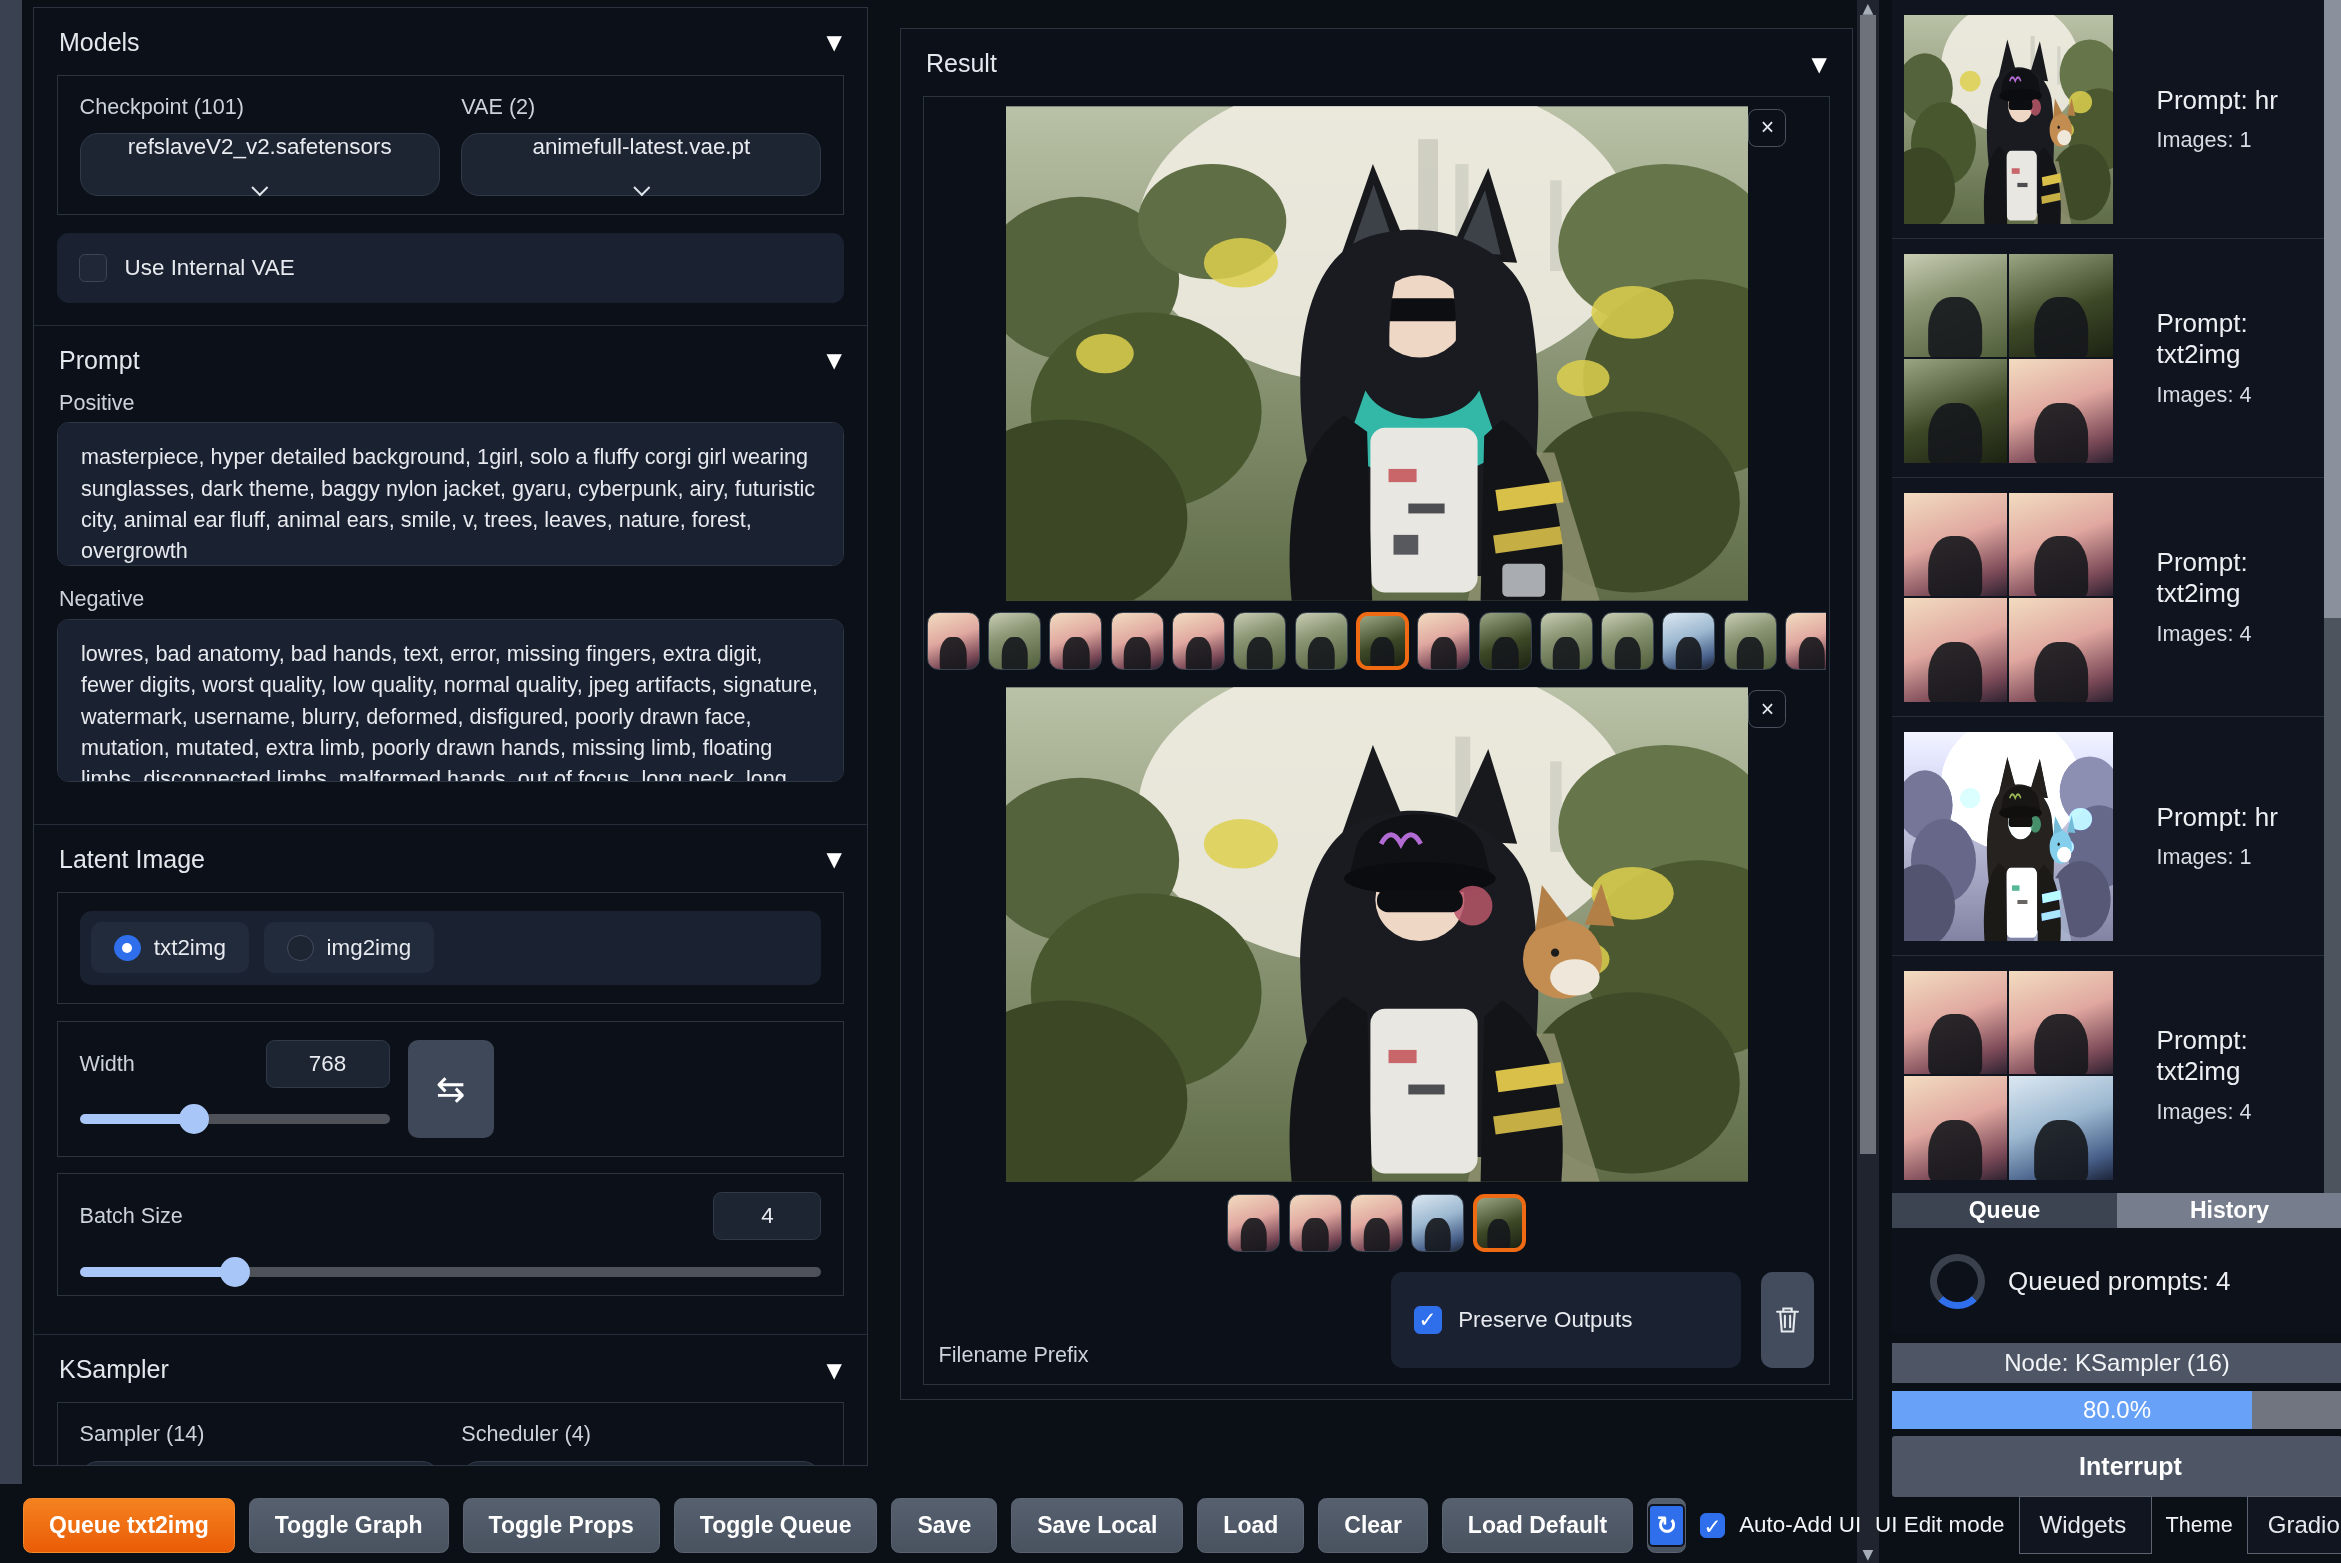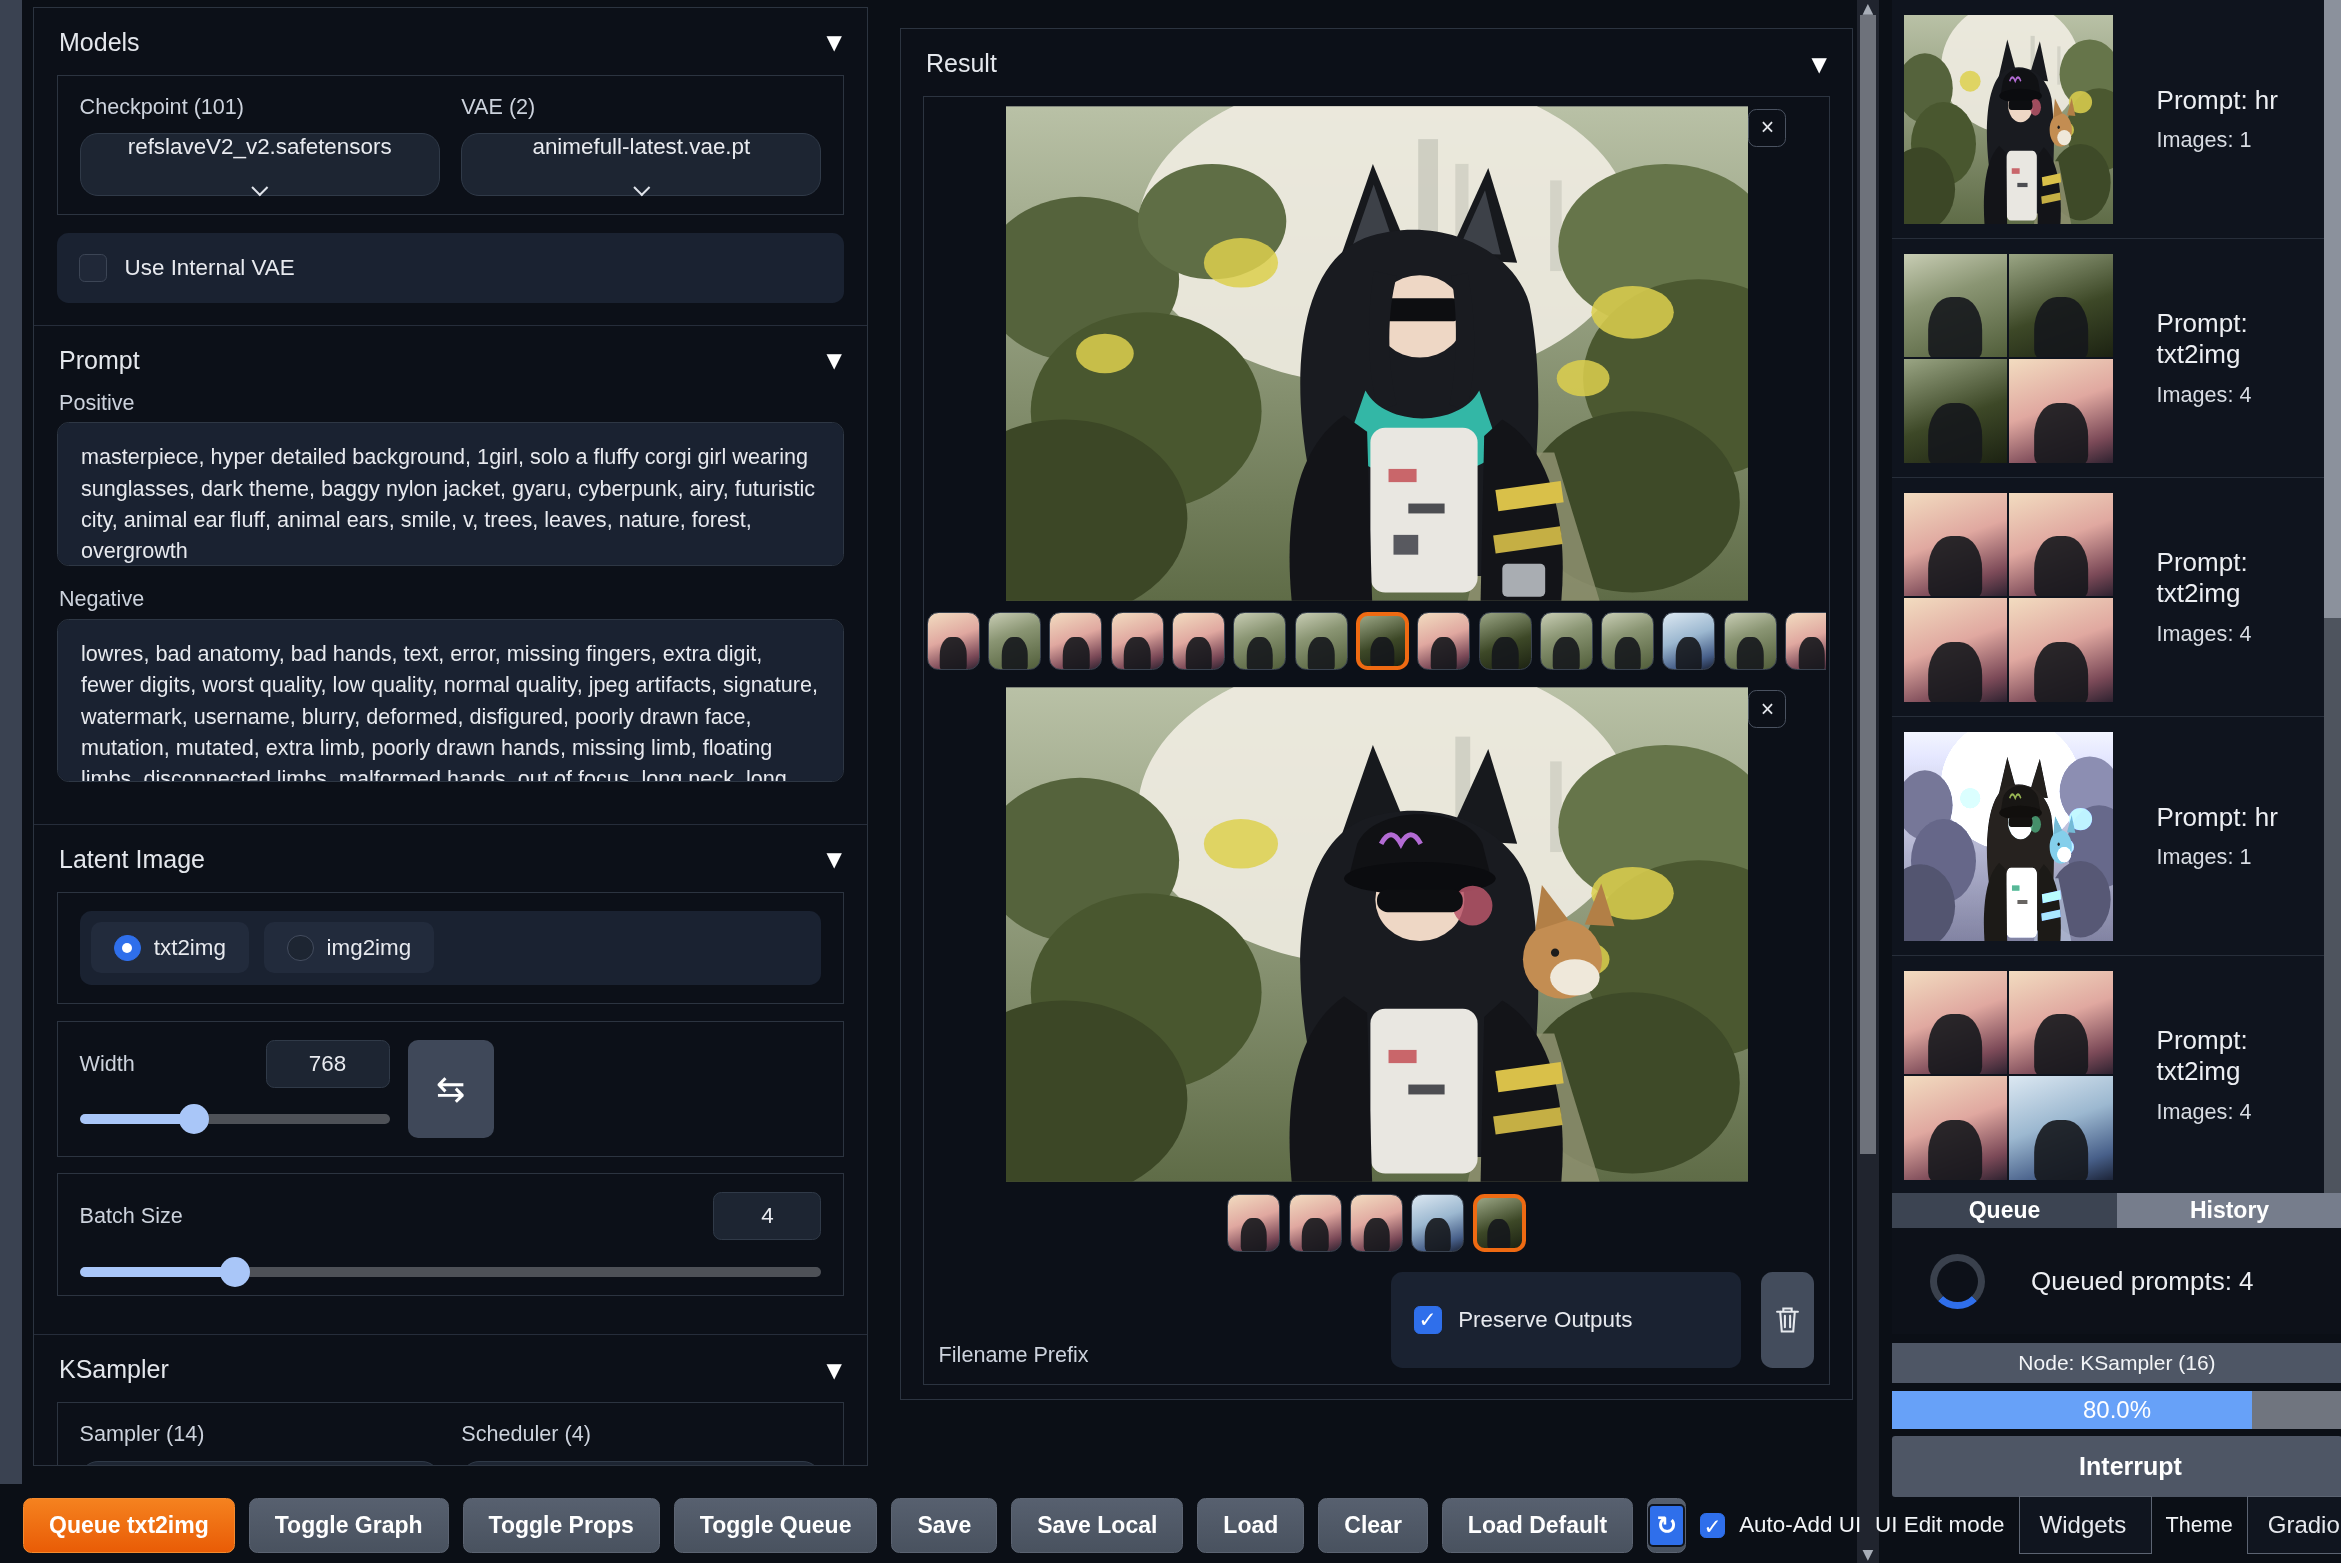--- a/index.html
+++ b/index.html
@@ -114,27 +114,27 @@
   .h-text .i { font-size:21.6px; color:#d8dce3; }
   .side-scroll { position:absolute; left:2324px; top:0; width:18px; height:1193px; background:#4e545e; }
   .side-scroll .sb-thumb2 { position:absolute; left:0; top:0; width:18px; height:618px; background:#8b919c; }
 
   .tabs { position:absolute; left:1892px; top:1193px; width:450px; height:35px; display:flex; }
   .tab { flex:1; display:flex; align-items:center; justify-content:center; font-weight:bold;
     font-size:23px; color:#fff; cursor:pointer; }
   .tab-queue { background:#3c4452; }
   .tab-history { background:#767d8c; }
   .queue-panel { position:absolute; left:1892px; top:1228px; width:450px; height:106px;
-    background:#0d1119; display:flex; align-items:center; gap:46px; padding:0 38px; }
+    background:#0d1119; display:flex; align-items:center; gap:23px; padding:0 38px; }
   .spinner { width:55px; height:55px; border-radius:50%; border:7.5px solid #3a414d;
     border-bottom-color:#2f6feb; animation:spin 1.4s linear infinite; flex:0 0 auto; }
   @keyframes spin { to { transform:rotate(360deg); } }
   .queued-text { font-size:26px; color:#eceef2; }
   .node-bar { position:absolute; left:1892px; top:1343px; width:450px; height:40px; background:#4e5665;
-    display:flex; align-items:center; justify-content:center; font-size:21px; color:#f2f4f7; }
+    display:flex; align-items:center; justify-content:center; font-size:24px; color:#f2f4f7; }
   .progress { position:absolute; left:1892px; top:1391px; width:450px; height:38px; background:#70757f; }
   .progress .fill { width:var(--p,80%); height:100%; background:#67a1f8; }
   .progress .txt { position:absolute; inset:0; display:flex; align-items:center; justify-content:center;
     font-size:24px; color:#fff; }
   .interrupt { position:absolute; left:1892px; top:1436px; width:450px; height:61px; background:#4e5665;
     border-radius:3.3px; display:flex; align-items:center; justify-content:center; font-weight:bold;
     font-size:25px; color:#fff; cursor:pointer;padding-left:27px; }
 
   
   .toolbar { position:absolute; left:0; top:1486px; width:2342px; height:78px;

